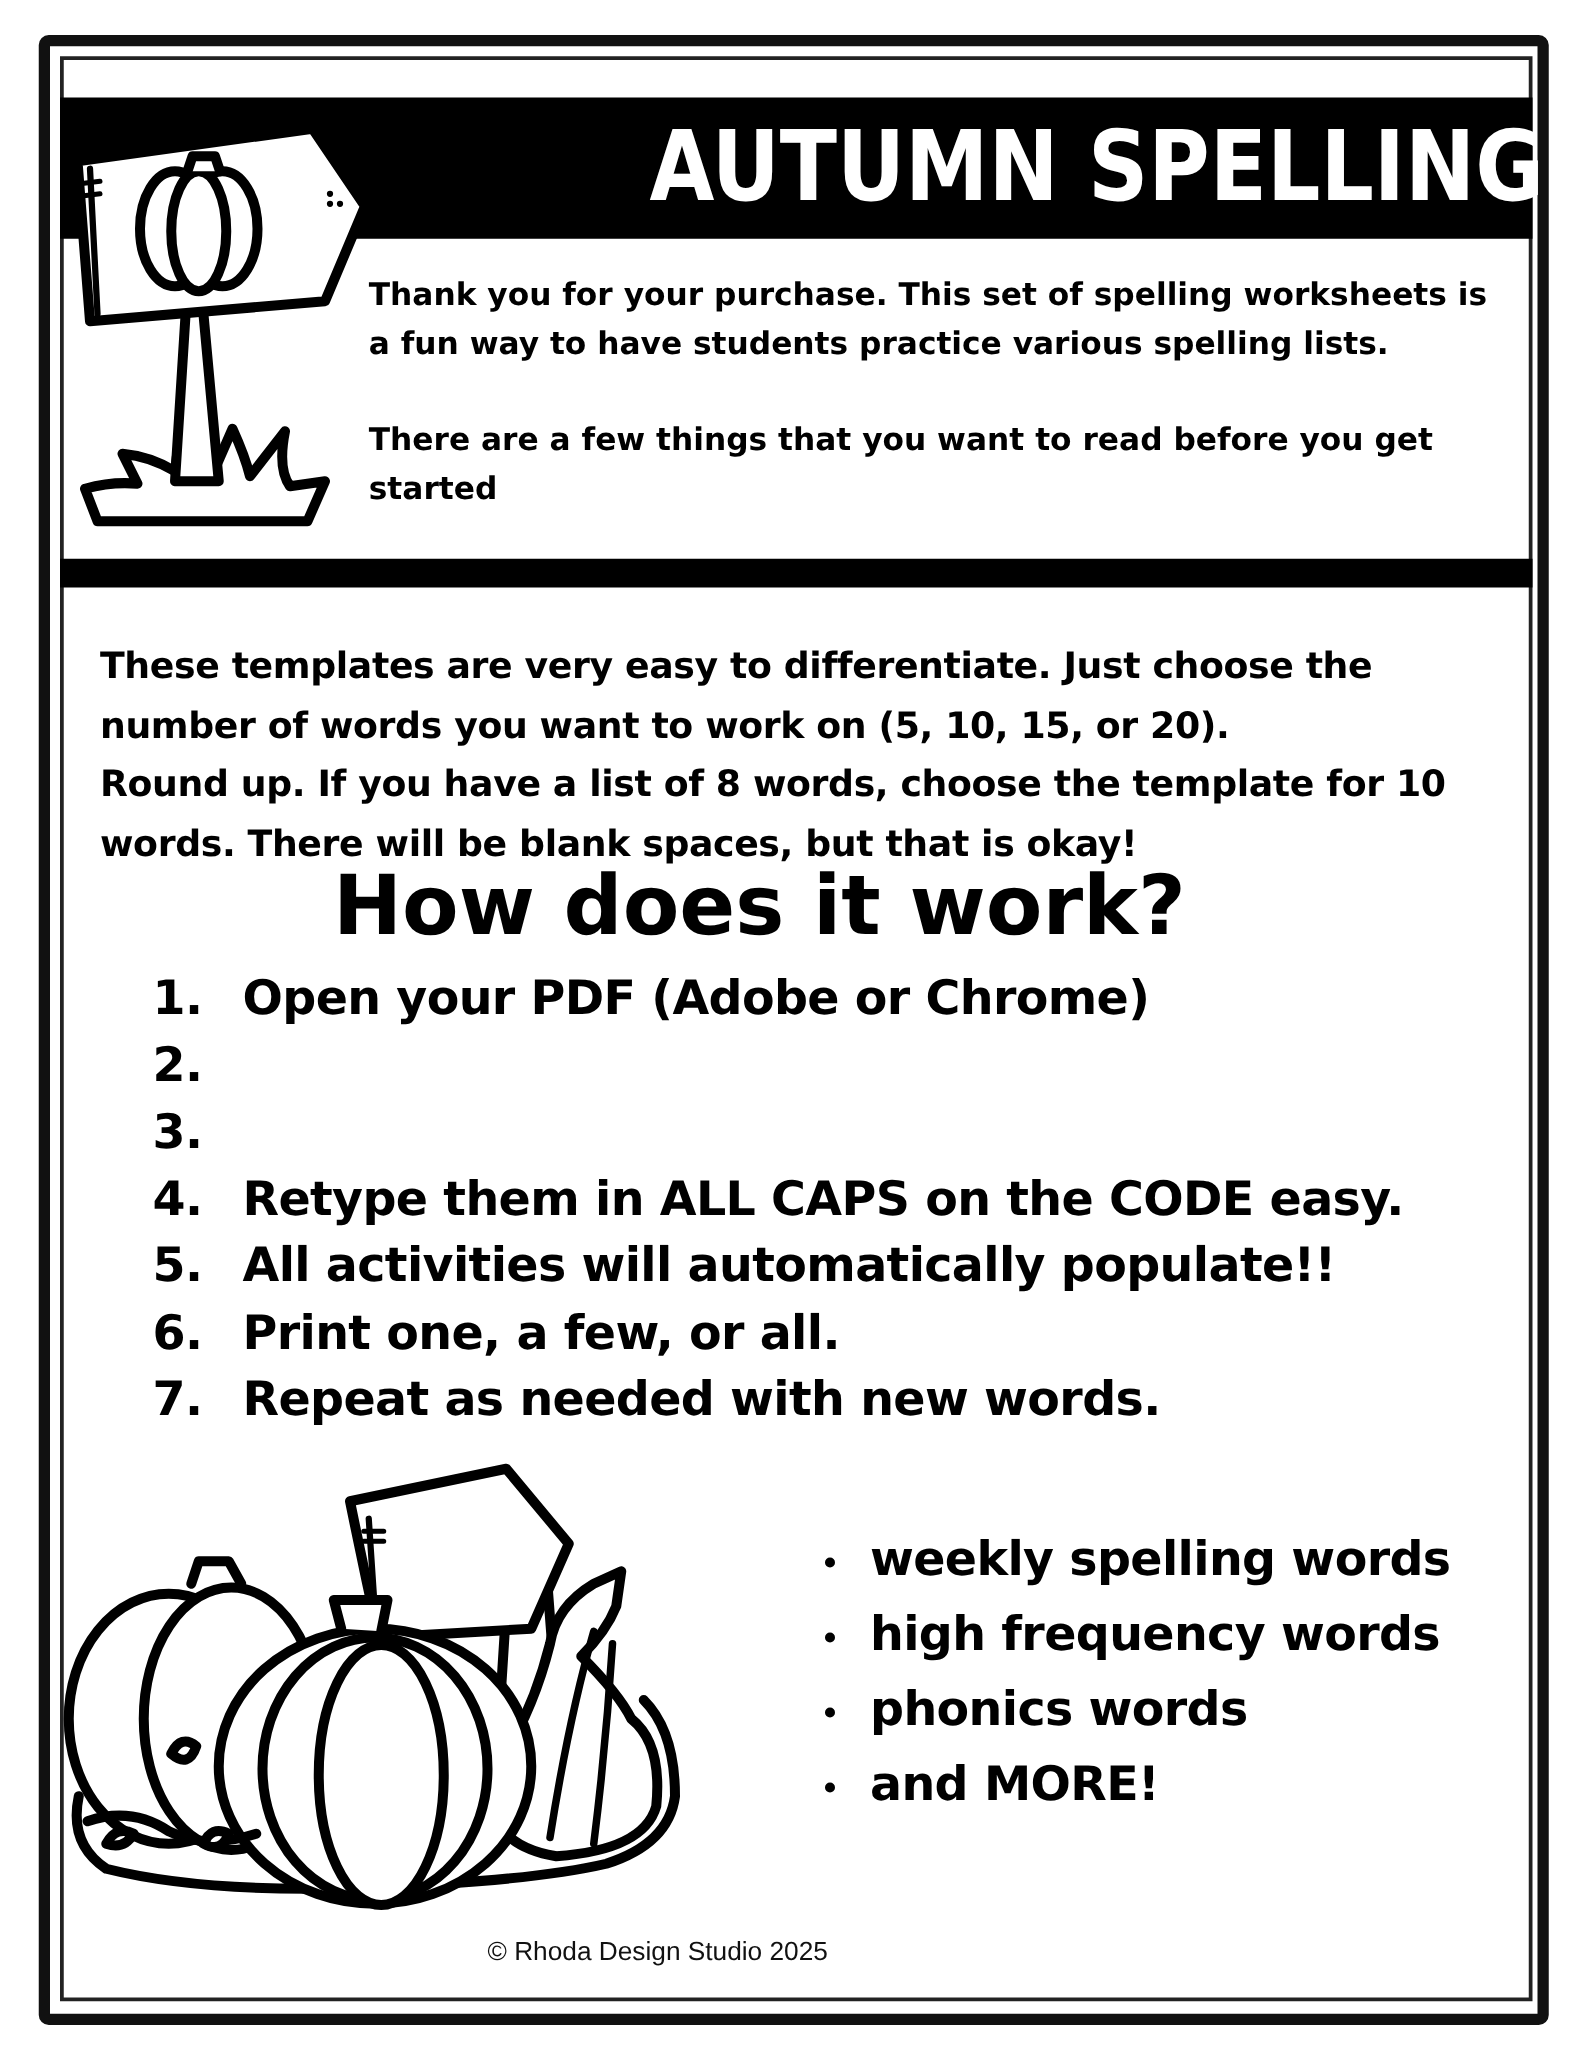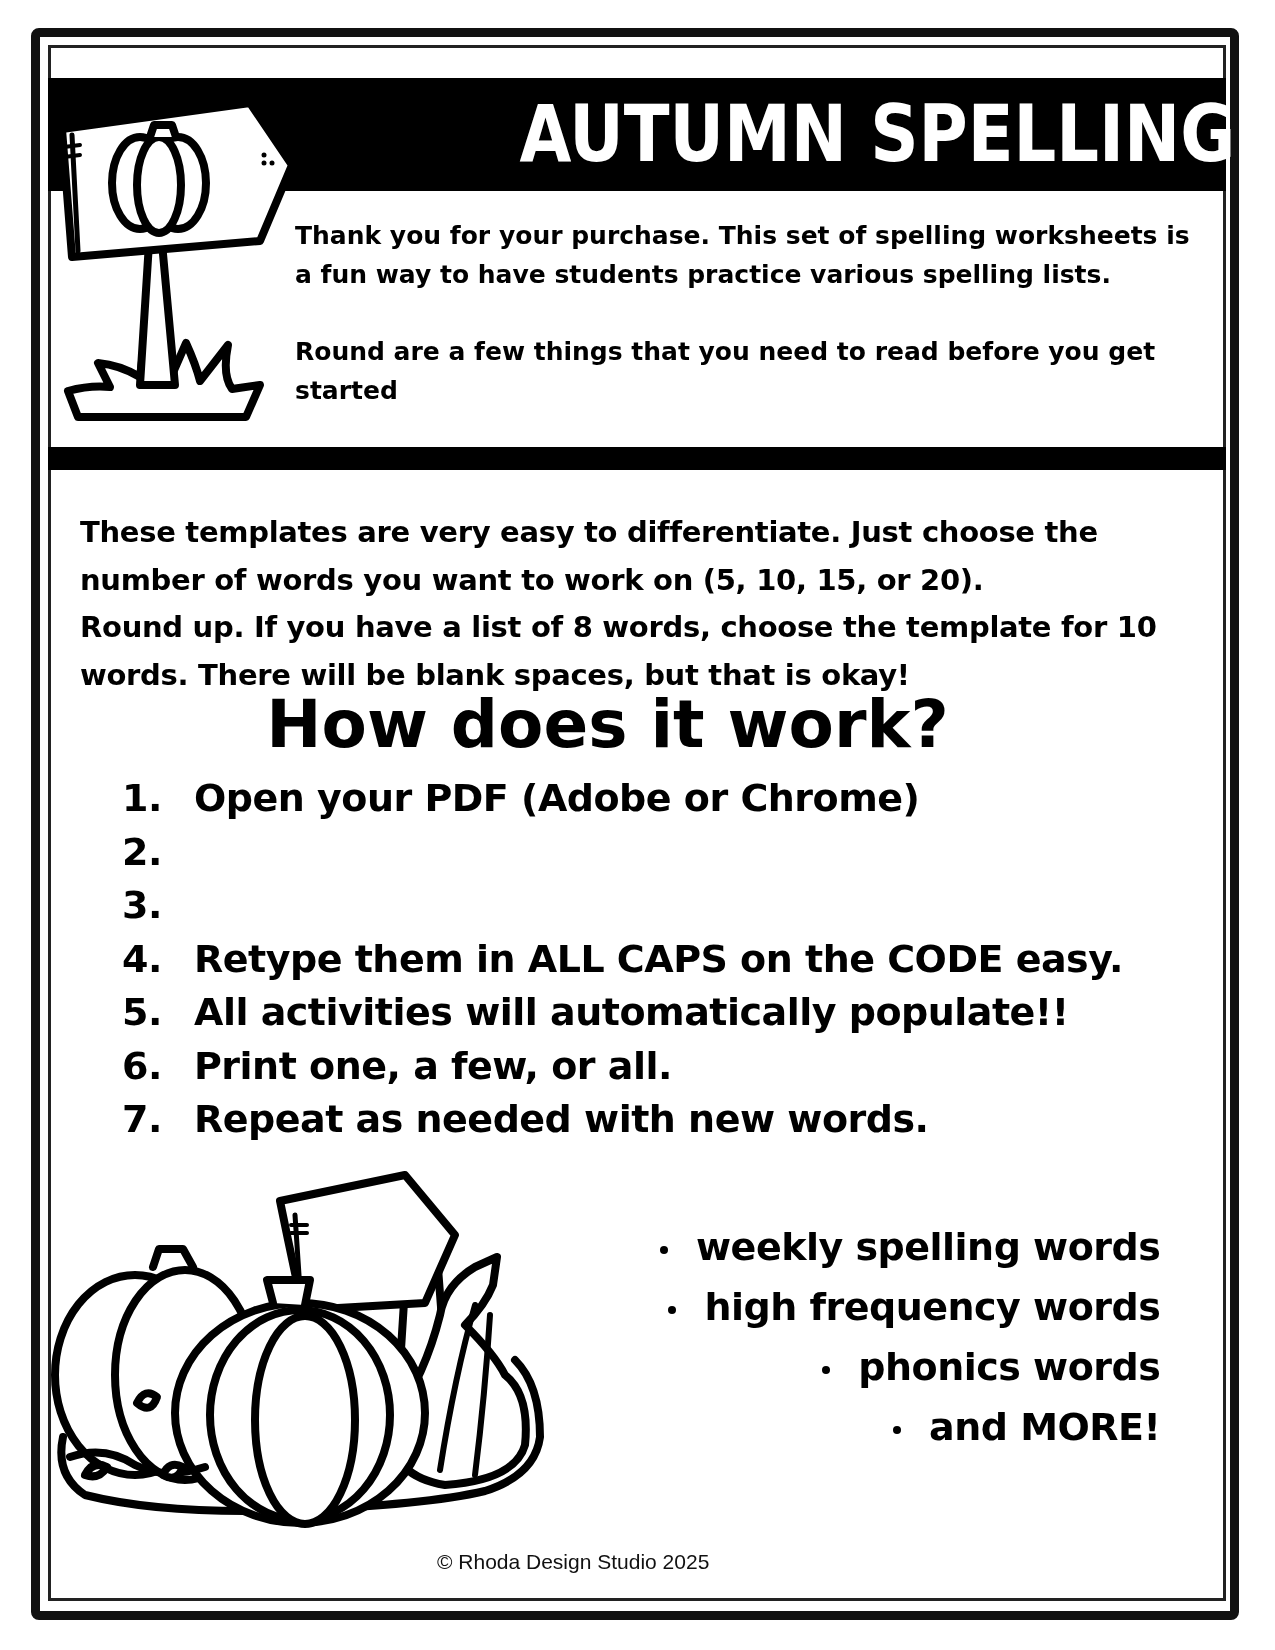--- a/index.html
+++ b/index.html
@@ -22,25 +22,25 @@
   .diff div { white-space: nowrap; }
   .how-title { position: absolute; left: 0; width: 1275px; top: 690px; text-align: center;
                font-weight: bold; font-size: 66px; line-height: 70px; padding-right: 0; }
   .how-title span { position: relative; left: -30px; }
   .steps { position: absolute; left: 122px; top: 772px; margin: 0; padding: 0; list-style: none;
            font-weight: bold; font-size: 38px; line-height: 53.5px; letter-spacing: -0.5px; }
   .steps li { white-space: nowrap; display: flex; }
   .steps .num { display: inline-block; width: 72px; }
   .bullets { position: absolute; left: 660px; top: 1217px; margin: 0; padding: 0; list-style: none;
              font-weight: bold; font-size: 38px; line-height: 60px; letter-spacing: -0.5px; }
-  .bullets li { white-space: nowrap; display: flex; align-items: center; justify-content: flex-end; }
+  .bullets li { white-space: nowrap; display: flex; align-items: center; }
   .bullets .dot { display: inline-block; width: 8px; height: 8px; background: #000; border-radius: 50%;
                   margin-right: 28px; margin-top: 6px; }
   .copyright { position: absolute; left: 390px; top: 1550px; font-family: "Liberation Sans", sans-serif;
-               font-size: 21px; color: #111; margin-left: 47px; }
+               font-size: 21px; color: #111; }
   svg { position: absolute; overflow: visible; }
 </style>
 </head>
 <body>
 
 <div class="outer-frame"></div>
 <div class="inner-frame"></div>
 
 <div class="title-bar"></div>
 <div class="title">AUTUMN SPELLING</div>
@@ -61,21 +61,21 @@
       <circle cx="214" cy="60" r="2.5"></circle>
       <circle cx="214" cy="68" r="2.5"></circle>
       <circle cx="222" cy="68" r="2.5"></circle>
     </g>
 </svg>
 
 <div class="divider-bar"></div>
 
 <div class="intro">
   <p>Thank you for your purchase. This set of spelling worksheets is a fun way to have students practice various spelling lists.</p>
-  <p>Round are a few things that you need to read before you get started</p>
+  <p>There are a few things that you want to read before you get started</p>
 </div>
 
 <div class="diff">
   <div>These templates are very easy to differentiate. Just choose the</div>
   <div>number of words you want to work on (5, 10, 15, or 20).</div>
   <div>Round up. If you have a list of 8 words, choose the template for 10</div>
   <div>words. There will be blank spaces, but that is okay!</div>
 </div>
 
 <div class="how-title">

